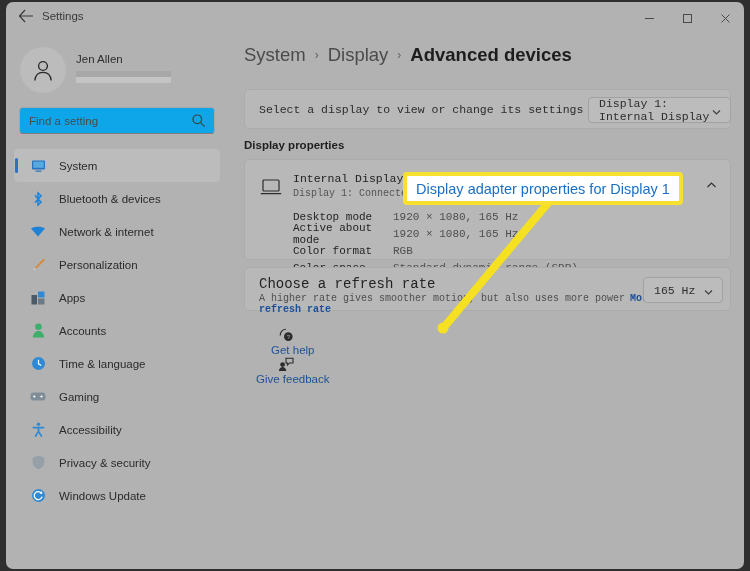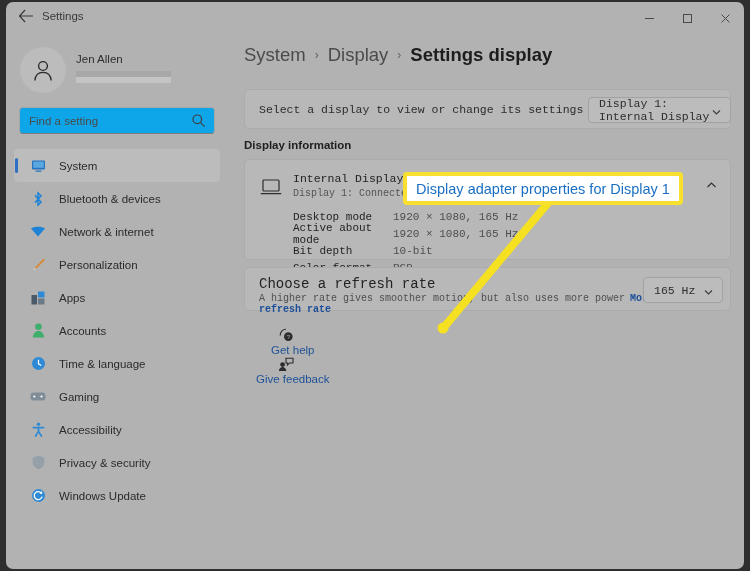--- a/index.html
+++ b/index.html
@@ -401,36 +401,36 @@
     </div>
   </div>
 
   <div class="content">
 
     <div class="breadcrumb">
       <span class="crumb">System</span>
       <span class="crumb-sep">›</span>
       <span class="crumb">Display</span>
       <span class="crumb-sep">›</span>
-      <span class="crumb current">Settings display</span>
+      <span class="crumb current">Advanced devices</span>
     </div>
 
     <div class="card selector-card">
       <div class="selector-label">Select a display to view or change its settings</div>
       <div class="dropdown selector-dd">
         <span class="dd-value">Display 1: Internal Display</span>
         <span class="dd-chevron">
           <svg width="11" height="11" viewBox="0 0 11 11" fill="none" stroke="currentColor" stroke-width="1.1">
               <path d="M2 4 L5.5 7.5 L9 4"></path>
             </svg>
         </span>
       </div>
     </div>
 
-    <div class="section-title">Display information</div>
+    <div class="section-title">Display properties</div>
 
     <div class="card info-card">
       <div class="monitor-icon">
         <svg width="22" height="18" viewBox="0 0 22 18" fill="none" stroke="currentColor" stroke-width="1.2">
           <rect x="3" y="2" width="16" height="11" rx="1"></rect>
           <path d="M0.8 15.6 H21.2"></path>
         </svg>
       </div>
       <div class="info-title">Internal Display</div>
       <div class="info-sub">Display 1: Connected to AMD Radeon(TM) Graphics</div>
@@ -441,24 +441,20 @@
       </div>
 
       <div class="specs">
         <div class="spec-row">
           <span class="spec-key">Desktop mode</span>
           <span class="spec-val">1920 × 1080, 165 Hz</span>
         </div>
         <div class="spec-row">
           <span class="spec-key">Active about mode</span>
           <span class="spec-val">1920 × 1080, 165 Hz</span>
-        </div>
-        <div class="spec-row">
-          <span class="spec-key">Bit depth</span>
-          <span class="spec-val">10-bit</span>
         </div>
         <div class="spec-row">
           <span class="spec-key">Color format</span>
           <span class="spec-val">RGB</span>
         </div>
         <div class="spec-row">
           <span class="spec-key">Color space</span>
           <span class="spec-val">Standard dynamic range (SDR)</span>
         </div>
       </div>

